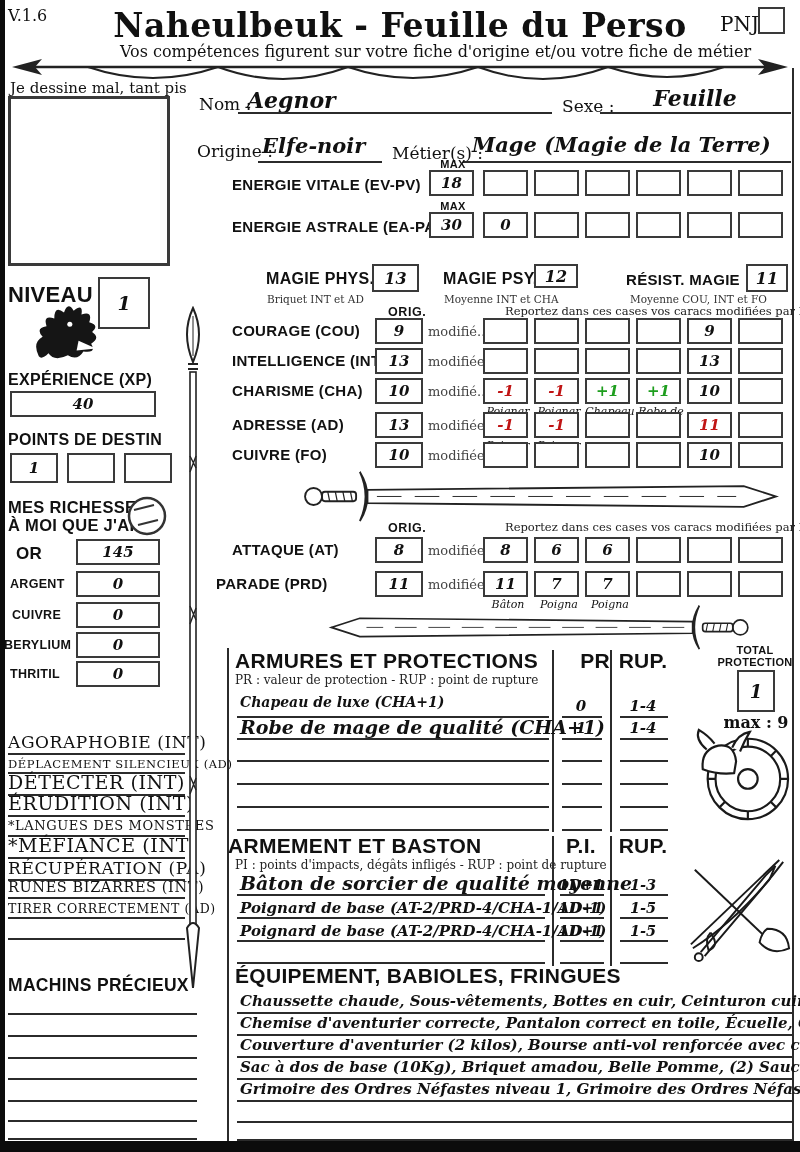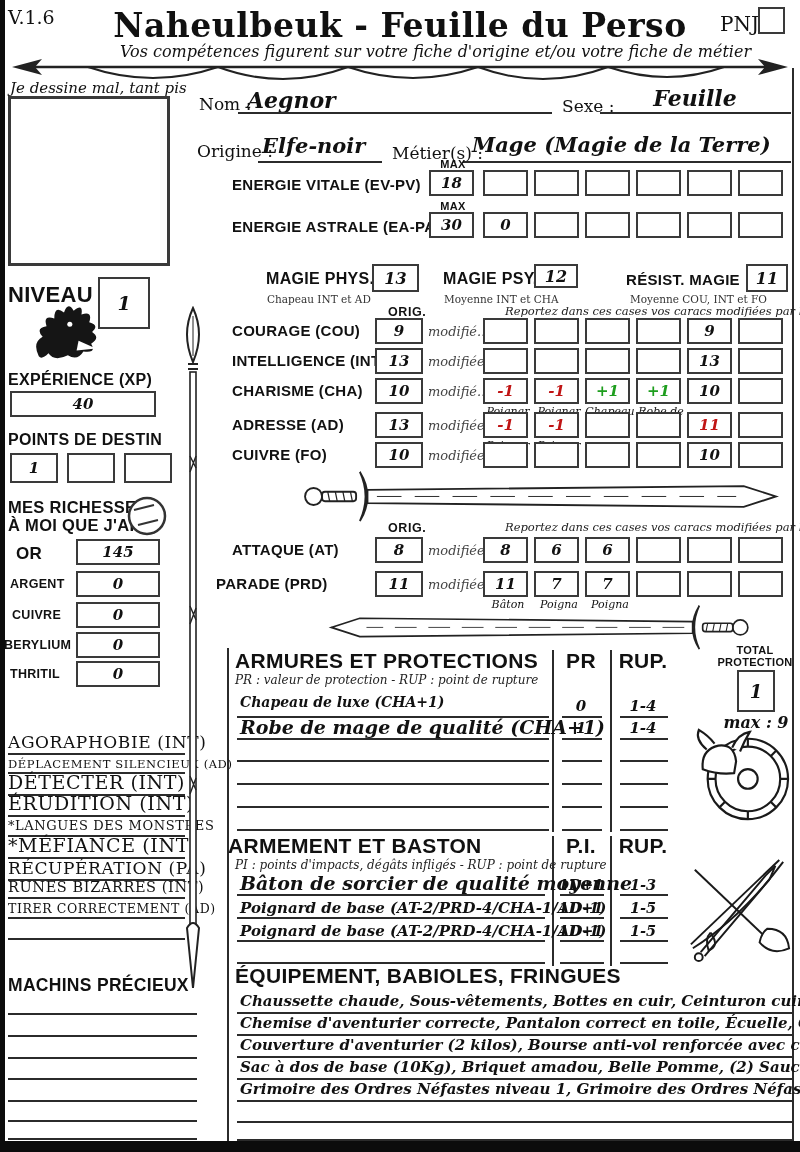--- a/index.html
+++ b/index.html
@@ -1,21 +1,21 @@
 <!DOCTYPE html>
 <html><head>
 <meta charset="utf-8">
 <style>
 *{box-sizing:border-box}
 body{margin:0;background:#777;font-family:"Liberation Sans",sans-serif;color:#111}
 .page{position:relative;width:800px;height:1152px;background:#fff;overflow:hidden;margin:0 auto}
 .abs{position:absolute;white-space:nowrap}
 .b{position:absolute;font-family:"Liberation Sans",sans-serif;font-weight:bold;letter-spacing:.3px;white-space:nowrap}
 .cal{position:absolute;font-family:"DejaVu Serif",serif;white-space:nowrap}
-.cali{position:absolute;font-family:"DejaVu Serif",serif;font-style:italic;white-space:nowrap}
+.cali{position:absolute;font-family:"DejaVu Serif",serif;white-space:nowrap}
 .hw{font-family:"DejaVu Serif",serif;font-style:italic;font-weight:bold;white-space:nowrap;color:#111}
 .box{position:absolute;border:2px solid #3a3a3a;background:#fff;display:flex;align-items:center;justify-content:center}
 .cell{width:45px;height:26px}
 .ul{position:absolute;height:0;border-bottom:2px solid #2b2b2b}
 .vl{position:absolute;width:2px;background:#2b2b2b}
 .sub{position:absolute;font-family:"DejaVu Serif",serif;font-style:italic;font-size:11px;text-align:center;white-space:nowrap}
 .c{text-align:center}
 .title{position:absolute;font-family:"DejaVu Serif",serif;font-weight:bold;text-align:center}
 .sk{position:absolute;font-family:"DejaVu Serif",serif;letter-spacing:.6px;white-space:nowrap}
 svg{position:absolute}
@@ -23,21 +23,21 @@
 </head>
 <body>
 
 <div class="page">
 
   <div class="abs" style="left:0;top:0;width:5px;height:1152px;background:#0c0c0c"></div>
   <div class="abs" style="left:0;top:1141px;width:800px;height:11px;background:#0c0c0c"></div>
   <div class="vl" style="left:792px;top:68px;height:1073px"></div>
   <div class="vl" style="left:227px;top:648px;height:493px"></div>
 
-  <div class="cal" style="left:8px;top:6px;font-size:19px">V.1.6</div>
+  <div class="cal" style="left:8px;top:6px;font-size:16px">V.1.6</div>
   <div class="title" style="left:110px;top:6px;width:580px;font-size:33px;letter-spacing:.5px">Naheulbeuk - Feuille du Perso</div>
   <div class="cal" style="left:720px;top:12px;font-size:20px">PNJ</div>
   <div class="box" style="left:758px;top:7px;width:27px;height:27px;border-width:2.5px"></div>
   <div class="cali" style="left:120px;top:42px;width:560px;font-size:16px;text-align:center">Vos compétences figurent sur votre fiche d'origine et/ou votre fiche de métier</div>
 
   <svg style="left:8px;top:57px" width="784" height="30" viewBox="0 0 784 30">
     <line x1="24" y1="10" x2="760" y2="10" stroke="#222" stroke-width="2.5"></line>
     <path d="M4,10 L34,2 27,10 34,18 Z" fill="#222"></path>
     <path d="M780,10 L750,2 757,10 750,18 Z" fill="#222"></path>
     <path d="M80,10 Q145,32 210,10 Q275,34 340,10 Q405,32 470,10 Q535,34 600,10 Q660,30 716,10" fill="none" stroke="#222" stroke-width="2"></path>
@@ -103,21 +103,21 @@
       <span class="hw" style="font-size:15px"></span>
     </div>
   <div class="box cell" style="left:738px;top:212px">
       <span class="hw" style="font-size:15px"></span>
     </div>
 
   <div class="b" style="left:266px;top:270px;font-size:16px">MAGIE PHYS.</div>
   <div class="box" style="left:372px;top:264px;width:47px;height:28px">
       <span class="hw" style="font-size:16px">13</span>
     </div>
-  <div class="cal" style="left:267px;top:293px;font-size:10.5px;color:#333">Chapeau INT et AD</div>
+  <div class="cal" style="left:267px;top:293px;font-size:10.5px;color:#333">Briquet INT et AD</div>
   <div class="b" style="left:443px;top:270px;font-size:16px">MAGIE PSY.</div>
   <div class="box" style="left:534px;top:264px;width:44px;height:24px">
       <span class="hw" style="font-size:16px">12</span>
     </div>
   <div class="cal" style="left:444px;top:293px;font-size:10.5px;color:#333">Moyenne INT et CHA</div>
   <div class="b" style="left:626px;top:271px;font-size:15px">RÉSIST. MAGIE</div>
   <div class="box" style="left:746px;top:264px;width:42px;height:28px">
       <span class="hw" style="font-size:16px">11</span>
     </div>
   <div class="cal" style="left:630px;top:293px;font-size:10.5px;color:#333">Moyenne COU, INT et FO</div>
@@ -324,21 +324,21 @@
       <path d="M62,2 Q74,28 62,54 Q70,41 70,28 Q70,15 62,2 Z"></path>
       <path d="M70,21 L468,17 502,28 468,39 70,35 Z"></path>
       <line x1="80" y1="28" x2="460" y2="28" stroke-width="1" stroke-dasharray="26 14"></line>
     </g>
   </svg>
 
   <div class="b" style="left:235px;top:649px;font-size:21px">ARMURES ET PROTECTIONS</div>
   <div class="cali" style="left:235px;top:673px;font-size:12px;color:#222">PR : valeur de protection - RUP : point de rupture</div>
   <div class="vl" style="left:552px;top:650px;height:182px"></div>
   <div class="vl" style="left:610px;top:650px;height:182px"></div>
-  <div class="b" style="left:552px;top:649px;width:58px;font-size:21px;text-align:center">PR</div>
+  <div class="b" style="left:552px;top:649px;width:58px;font-size:21px;text-align:right">PR</div>
   <div class="b" style="left:610px;top:649px;width:66px;font-size:21px;text-align:center">RUP.</div>
 
   <div class="abs hw" style="left:240px;top:694px;font-size:14px">Chapeau de luxe (CHA+1)</div>
   <div class="ul" style="left:237px;top:716px;width:312px"></div>
   <div class="abs hw c" style="left:552px;top:697px;width:58px;font-size:15px">0</div>
   <div class="ul" style="left:562px;top:716px;width:40px"></div>
   <div class="abs hw c" style="left:610px;top:697px;width:66px;font-size:15px">1-4</div>
   <div class="ul" style="left:620px;top:716px;width:48px"></div>
 
   <div class="abs hw" style="left:240px;top:716px;font-size:19px">Robe de mage de qualité (CHA+1)</div>

